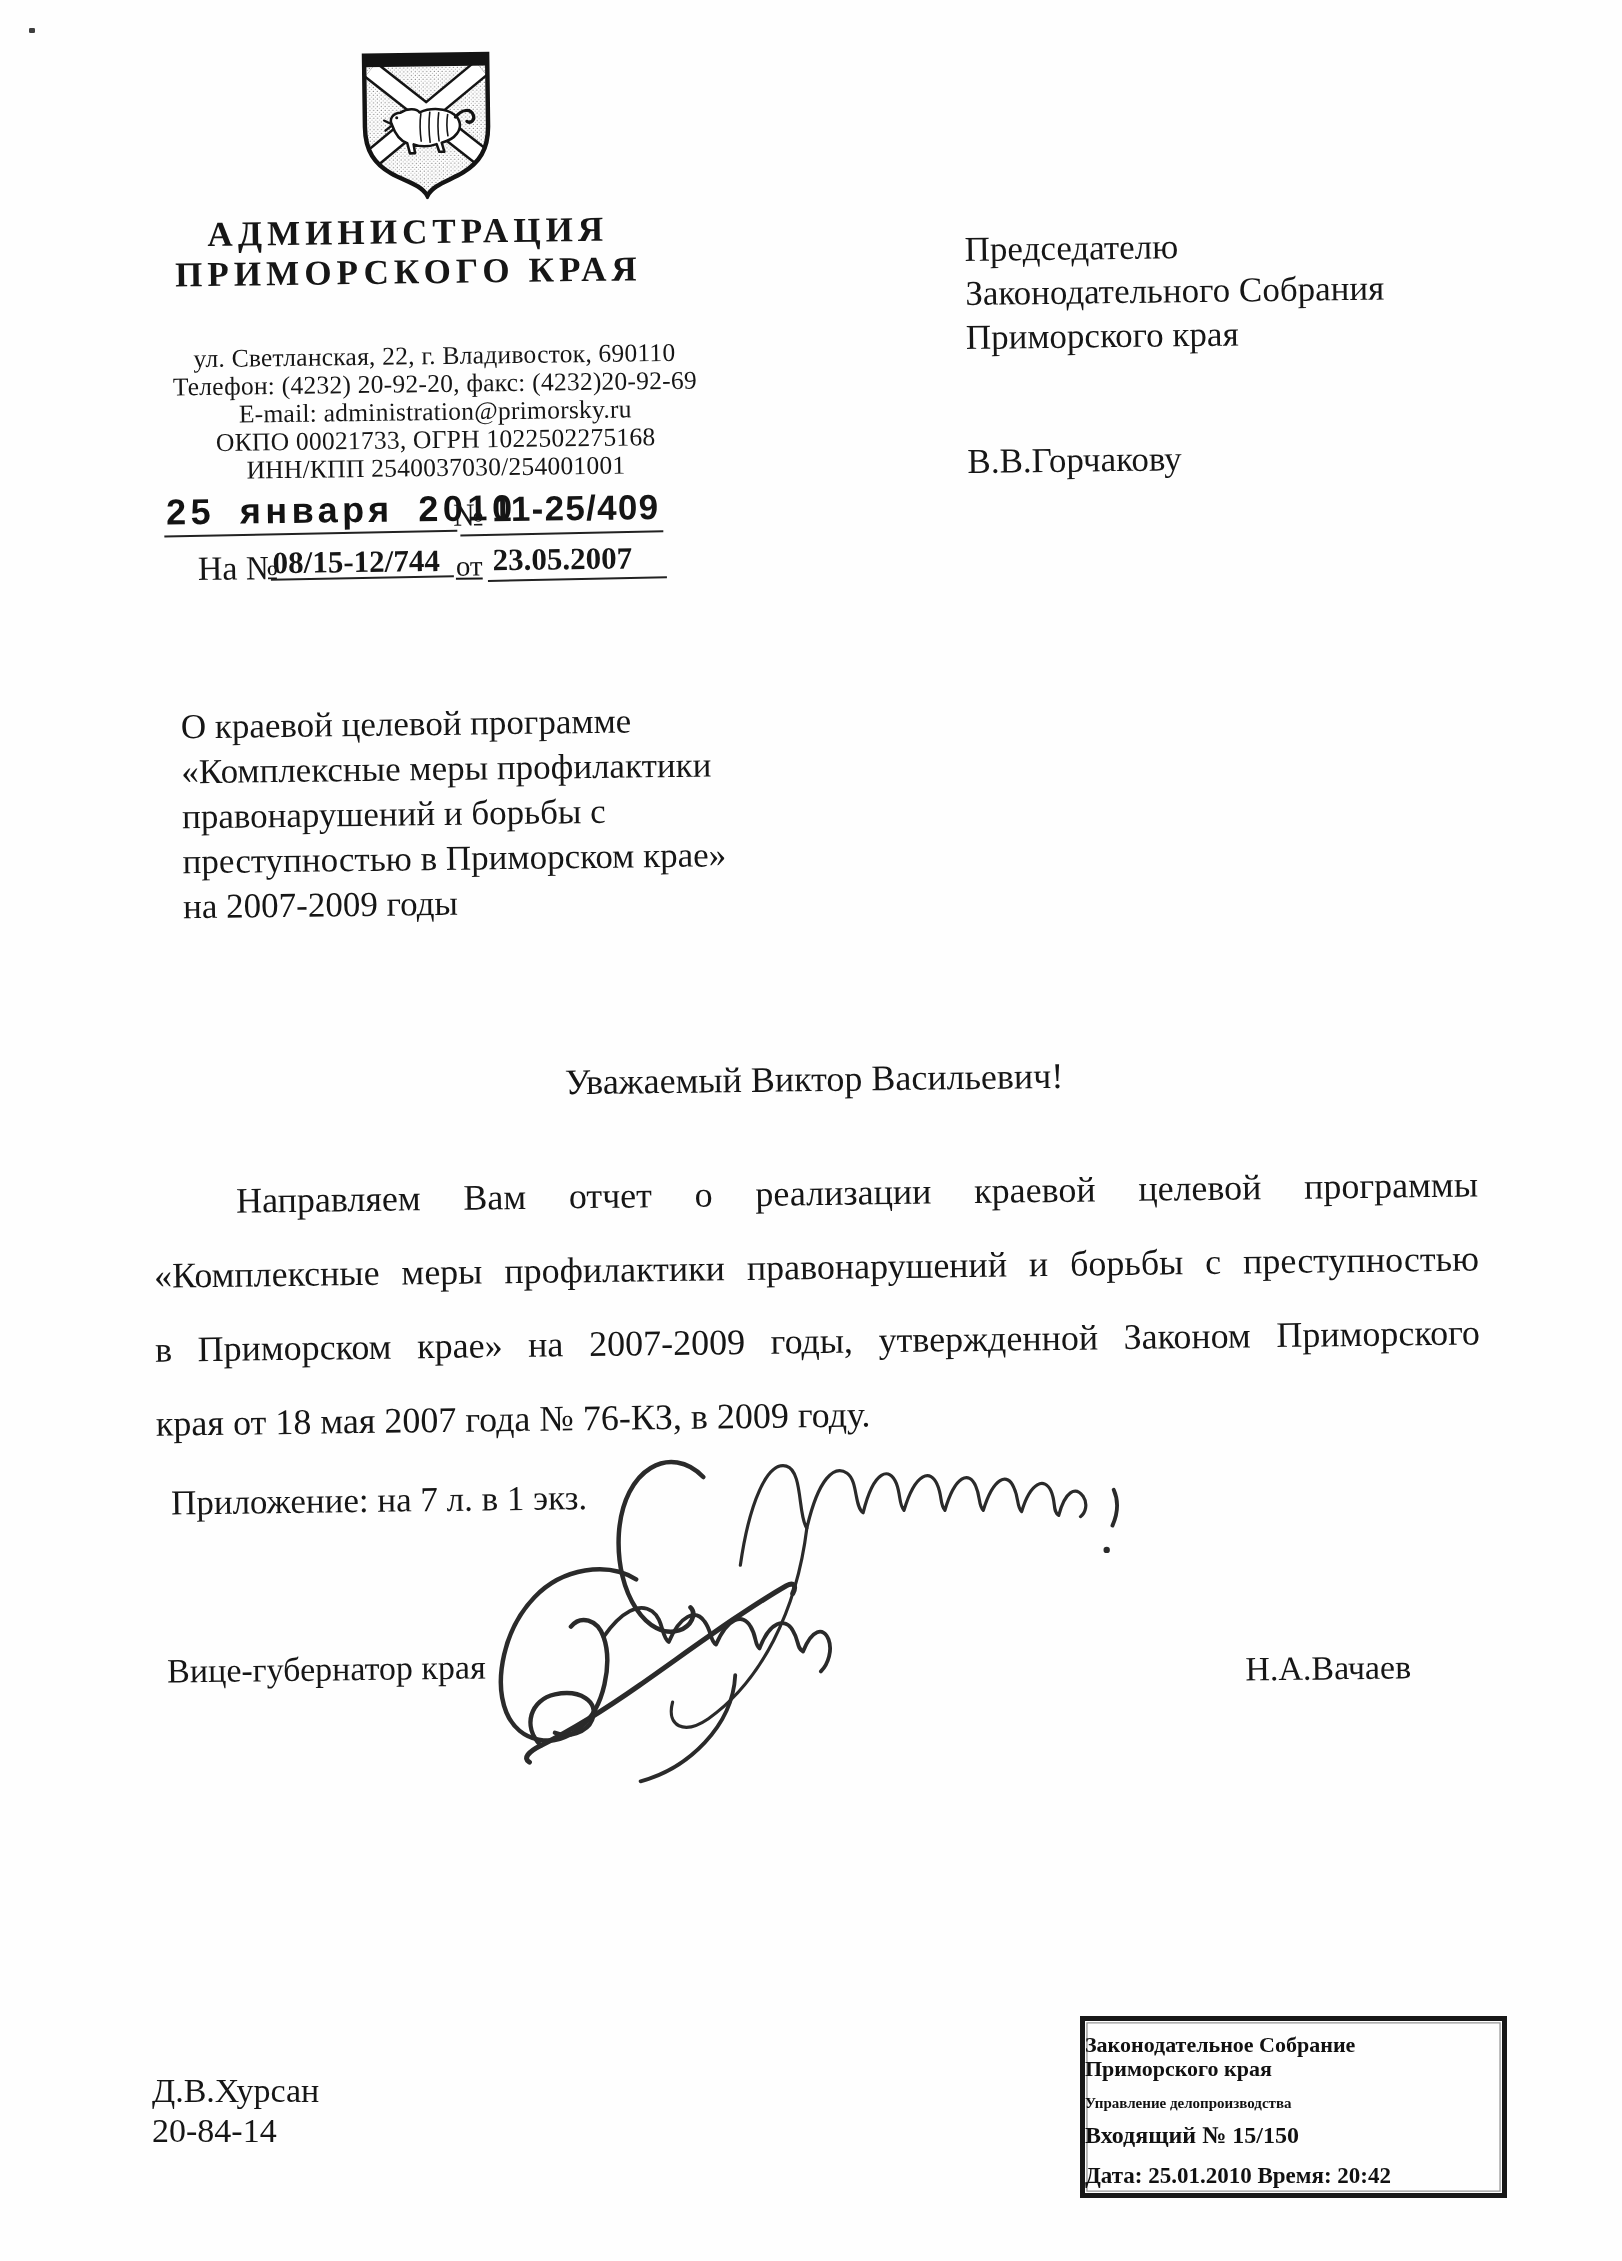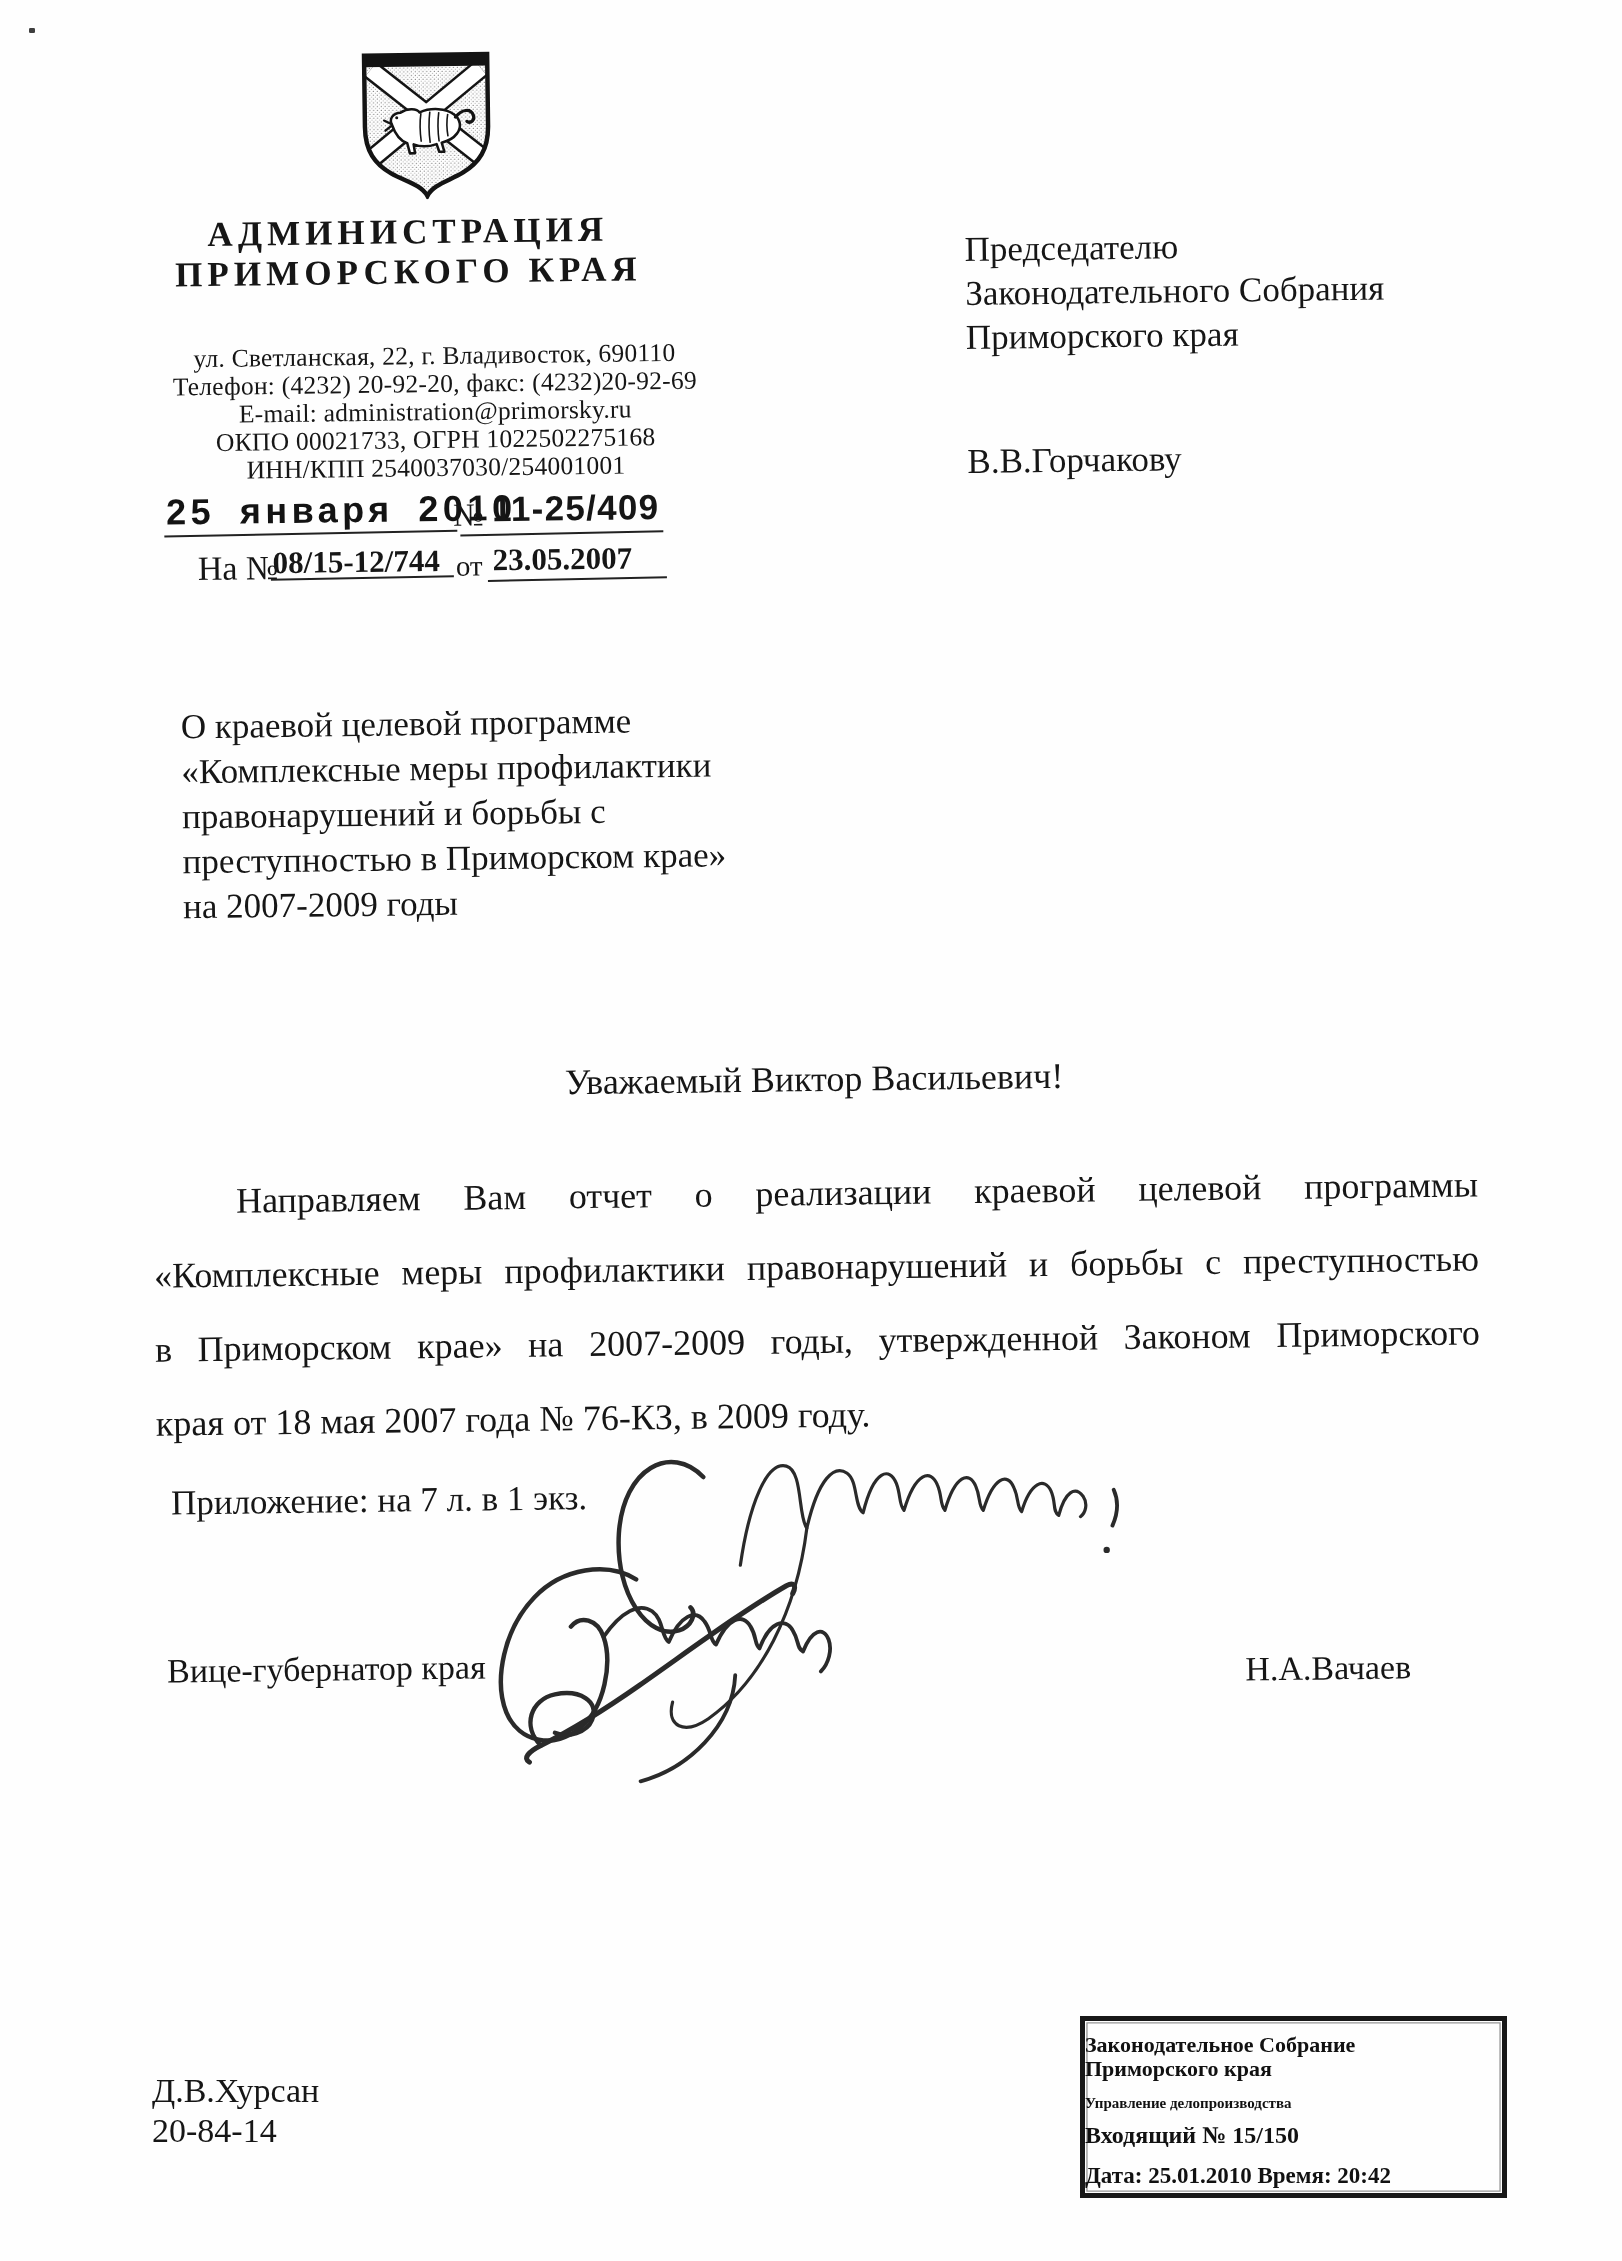--- a/index.html
+++ b/index.html
@@ -18,21 +18,21 @@
 
   
   .refpart{position:absolute;white-space:nowrap;}
   #date-stamp{left:161px;top:492px;font-family:"Liberation Sans","DejaVu Sans",sans-serif;
               font-weight:bold;font-size:36px;letter-spacing:4.5px;word-spacing:10.2px;color:#131313;}
   #no-sign{left:448px;top:501px;font-size:32px;}
   #out-number{left:487px;top:494px;font-family:"Liberation Sans","DejaVu Sans",sans-serif;
               font-weight:bold;font-size:35px;letter-spacing:1.3px;}
   #reply-label{left:192px;top:551px;font-size:34px;}
   #reply-number{left:267px;top:547px;font-weight:bold;font-size:31px;}
-  #reply-from{left:450px;top:554px;font-size:29px;}
+  #reply-from{left:450px;top:554px;font-size:29px;text-decoration:underline;}
   #reply-date{left:487px;top:547px;font-weight:bold;font-size:31px;}
   .uline{position:absolute;height:1.9px;background:#222;}
   #u1{left:159px;top:535px;width:293px;transform:rotate(-.35deg);}
   #u2{left:455px;top:538px;width:203px;transform:rotate(-.4deg);}
   #u3{left:265px;top:580px;width:183px;transform:rotate(-.3deg);}
   #u4{left:482px;top:584px;width:179px;transform:rotate(-.45deg);}
 
   
   #recipient{position:absolute;left:963px;top:239px;font-size:35px;line-height:44px;}
   #recipient-name{position:absolute;left:963px;top:453px;font-size:35px;}

